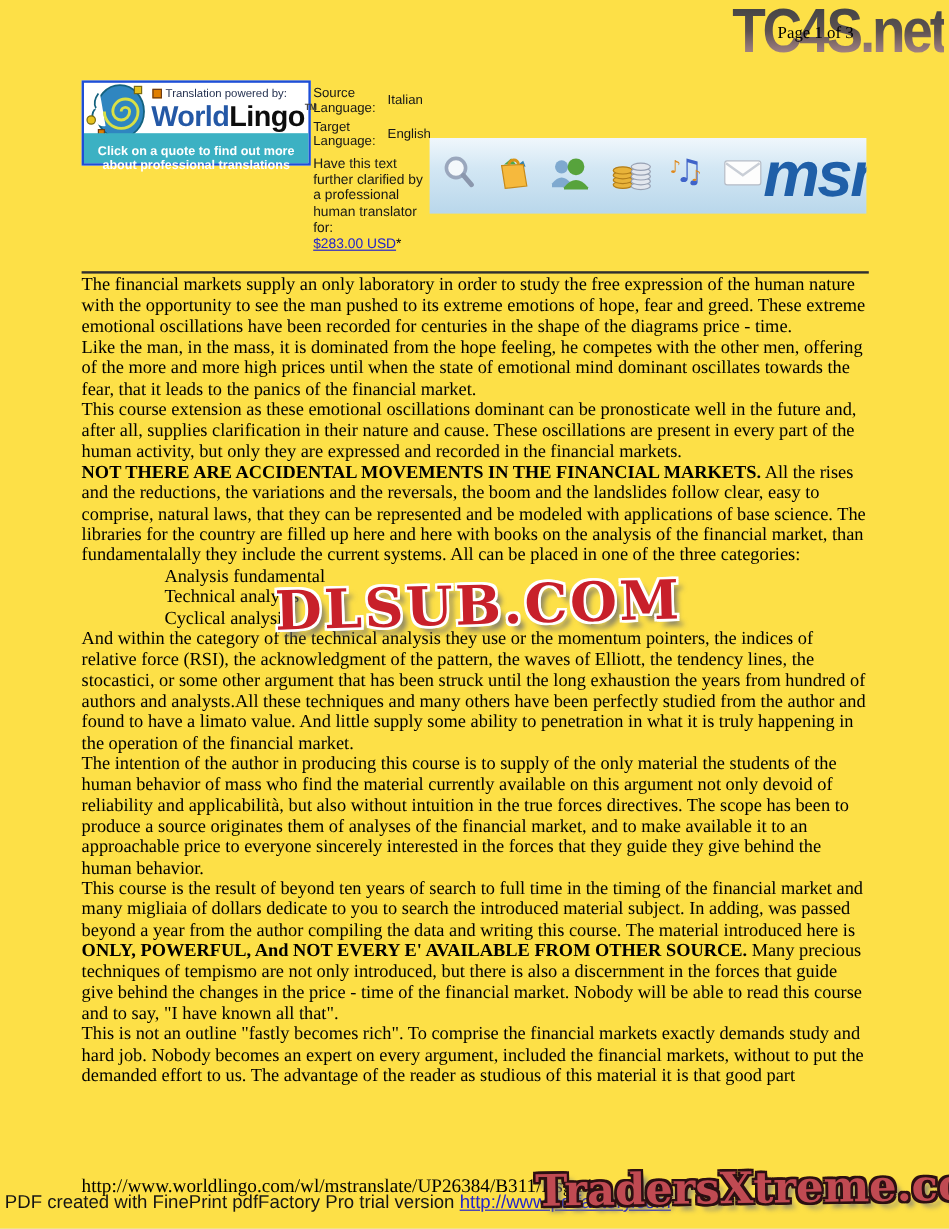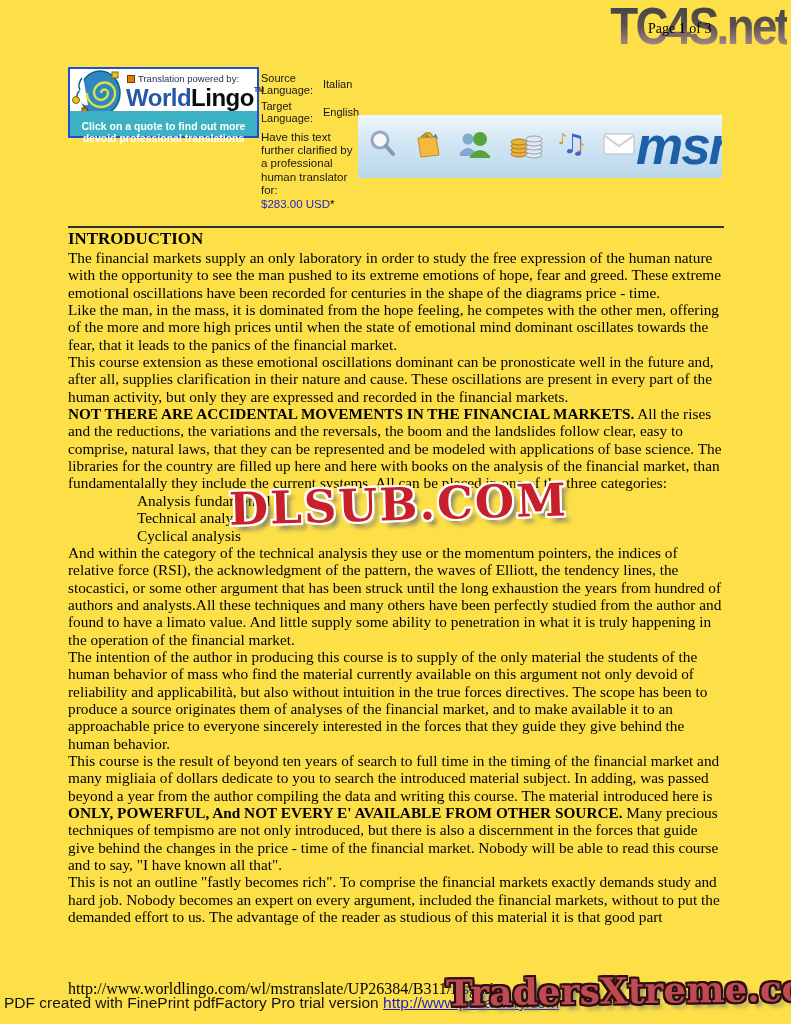--- a/index.html
+++ b/index.html
@@ -32,21 +32,21 @@
              box-sizing:border-box;cursor:pointer}
 
   
   .lang{position:absolute;left:261px;top:72px;width:101px;
         font-family:"Liberation Sans",sans-serif;font-size:11px;color:#161616}
   .lang-row{display:flex;margin-bottom:4px}
   .lang-label{width:57px;line-height:12px}
   .lang-value{margin-left:5px;align-self:center}
   .upsell{margin-top:7px;line-height:13.2px;font-size:11.5px;width:98px}
   .price-line{margin-top:1px;font-size:11.5px}
-  .price{color:#2323cc;cursor:pointer}
+  .price{color:#2323cc;text-decoration:underline;cursor:pointer}
   .ast{color:#000}
 
   
   .msn{position:absolute;left:358px;top:115px;width:364px;height:63px;overflow:hidden;
        background:linear-gradient(180deg,#f0f7fc 0%,#d3e7f4 40%,#b9d7eb 100%)}
   .msn-icons{position:absolute;left:10px;top:13px;display:flex;gap:17px;align-items:center}
   .mi{display:block}
   .notes{width:26px;height:32px;position:relative;font-family:"DejaVu Sans",sans-serif}
   .notes .n1{position:absolute;left:-2px;top:2px;font-size:15px;color:#e08a1e}
   .notes .n2{position:absolute;left:2px;top:0px;font-size:27px;color:#3f63c9}
@@ -101,21 +101,21 @@
         <path d="M31 23 a3.5 3.5 0 1 1 7 0 a7 7 0 1 1 -14 0 a10.5 10.5 0 1 1 21 0 a14 14 0 1 1 -28 0" fill="none" stroke="#d9e045" stroke-width="2.4"></path>
         <rect x="42" y="2" width="6" height="6" fill="#e6c21e" stroke="#7a6a10"></rect>
         <circle cx="6" cy="30" r="3.5" fill="#e6c21e" stroke="#7a6a10"></circle>
         <rect x="12" y="38" width="5" height="5" fill="#e07f00" stroke="#6d3c14"></rect>
       </svg>
     </span>
     <div class="wl-powered"><span class="wl-sq"></span><span>Translation powered by:</span></div>
     <div class="wl-brand"><span class="w">World</span><span class="l">Lingo</span><span class="wl-tm">TM</span></div>
     <div class="wl-banner">
       <div>Click on a quote to find out more</div>
-      <div>devoid professional translations</div>
+      <div>about professional translations</div>
     </div>
   </div>
 
   <div class="lang">
     <div class="lang-row">
       <div class="lang-label">Source Language:</div>
       <div class="lang-value">Italian</div>
     </div>
     <div class="lang-row">
       <div class="lang-label">Target Language:</div>
@@ -167,21 +167,20 @@
         <rect x="1" y="3" width="30" height="20" rx="2" fill="#fdfdfd" stroke="#b6bcc6"></rect>
         <path d="M2 5 L16 15 L30 5" fill="none" stroke="#c9ced6" stroke-width="2"></path>
       </svg>
     </div>
     <div class="msn-logo">msn</div>
   </div>
 
   <div class="rule"></div>
 
   <div class="content">
-    <h1>INTRODUCTION</h1>
     <p>The financial markets supply an only laboratory in order to study the free expression of the human nature with the opportunity to see the man pushed to its extreme emotions of hope, fear and greed. These extreme emotional oscillations have been recorded for centuries in the shape of the diagrams price - time.</p>
     <p>Like the man, in the mass, it is dominated from the hope feeling, he competes with the other men, offering of the more and more high prices until when the state of emotional mind dominant oscillates towards the fear, that it leads to the panics of the financial market.</p>
     <p>This course extension as these emotional oscillations dominant can be pronosticate well in the future and, after all, supplies clarification in their nature and cause. These oscillations are present in every part of the human activity, but only they are expressed and recorded in the financial markets.</p>
     <p><b>NOT THERE ARE ACCIDENTAL MOVEMENTS IN THE FINANCIAL MARKETS.</b><span> All the rises and the reductions, the variations and the reversals, the boom and the landslides follow clear, easy to comprise, natural laws, that they can be represented and be modeled with applications of base science. The libraries for the country are filled up here and here with books on the analysis of the financial market, than fundamentalally they include the current systems. All can be placed in one of the three categories:</span></p>
     <div>
       <p class="ind">Analysis fundamental</p>
       <p class="ind">Technical analysis</p>
       <p class="ind">Cyclical analysis</p>
     </div>
     <p>And within the category of the technical analysis they use or the momentum pointers, the indices of relative force (RSI), the acknowledgment of the pattern, the waves of Elliott, the tendency lines, the stocastici, or some other argument that has been struck until the long exhaustion the years from hundred of authors and analysts.All these techniques and many others have been perfectly studied from the author and found to have a limato value. And little supply some ability to penetration in what it is truly happening in the operation of the financial market.</p>

